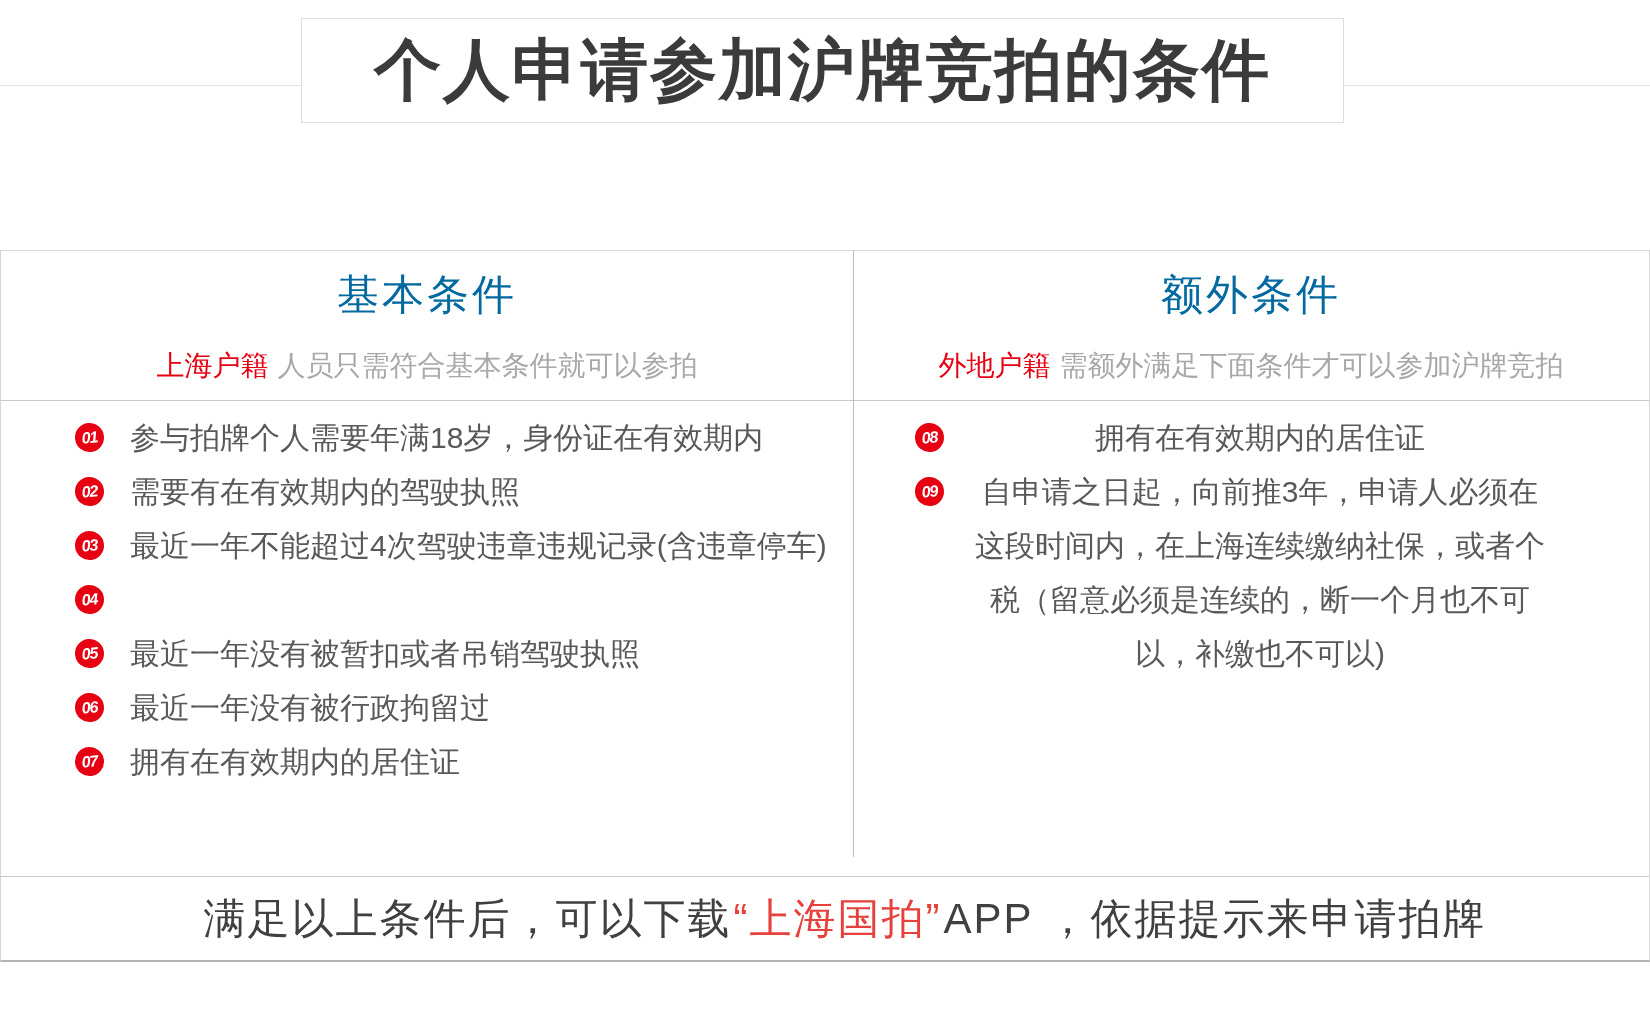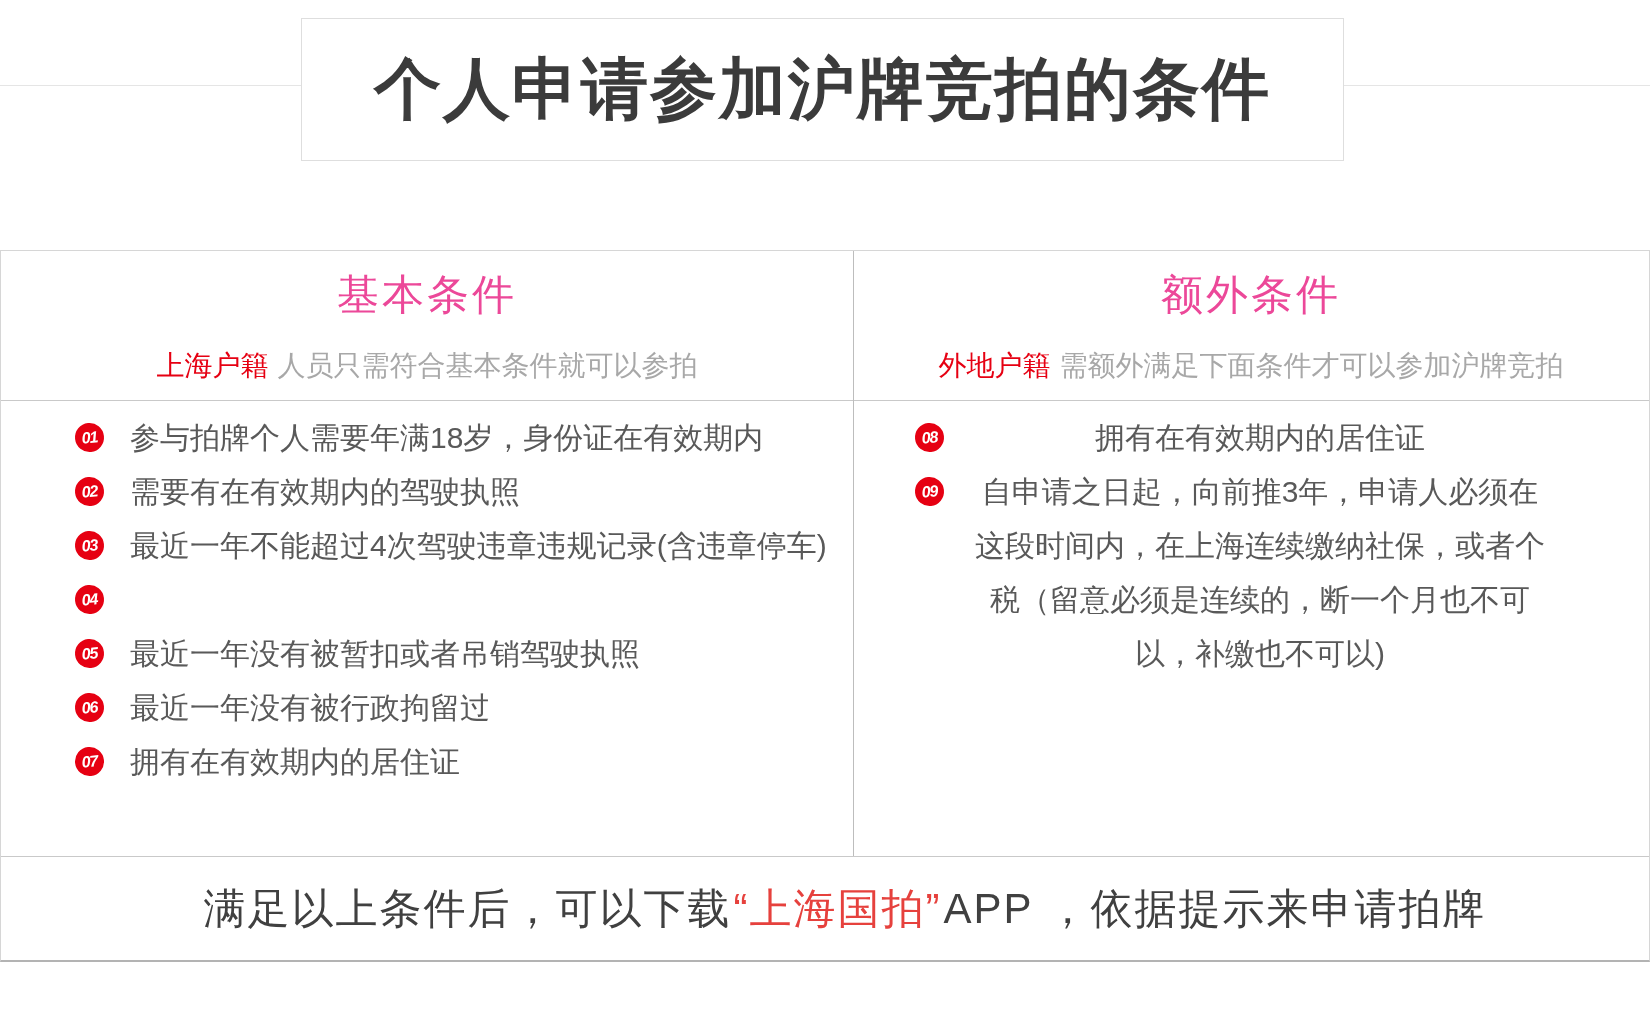--- a/index.html
+++ b/index.html
@@ -7,38 +7,38 @@
   body {
     width:1650px; height:1018px; position:relative; overflow:hidden;
     font-family:"Liberation Sans", sans-serif;
   }
 
   
   .top-rule { position:absolute; top:85px; left:0; width:1650px; height:1px; background:#e5e5e5; }
 
   
   .title-box {
-    position:absolute; left:301px; top:18px; width:1043px; height:143px;
+    position:absolute; left:301px; top:18px; width:1043px; height:105px;
     background:#ffffff; border:1px solid #dedede; z-index:2;
     display:flex; align-items:center; justify-content:center;
   }
   .title-text { font-size:67px; font-weight:bold; color:#3b3b3b; letter-spacing:2px; white-space:nowrap; }
 
   
   .main-box {
     position:absolute; left:0; top:250px; width:1650px; height:712px;
     border:1px solid #d6d6d6; border-bottom:2px solid #b3b3b3; background:#ffffff;
   }
   .v-divider { position:absolute; left:852px; top:0; width:1px; height:606px; background:#bdbdbd; }
 
   .header-row { display:flex; height:150px; border-bottom:1px solid #c9c9c9; }
   .header-cell { text-align:center; padding-top:16px; }
   .header-cell.left { width:852px; }
   .header-cell.right { flex:1; }
-  .col-heading { font-size:42px; color:#ec4899; letter-spacing:3px; }
+  .col-heading { font-size:42px; color:#0369a1; letter-spacing:3px; }
   .col-subtitle { margin-top:24px; font-size:28px; color:#a8a8a8; white-space:nowrap; }
   .subtitle-red { color:#e60012; margin-right:9px; }
 
   .body-row { display:flex; height:456px; }
   .body-cell.left { width:852px; }
   .body-cell.right { flex:1; }
   .cond-list { padding-top:10px; }
   .body-cell.left .cond-list { padding-left:74px; }
   .body-cell.right .cond-list { padding-left:62px; }
 
@@ -46,21 +46,21 @@
   .num-badge {
     flex:none; width:29px; height:29px; margin-top:12px; border-radius:50%;
     background:#e60012; color:#ffffff; font-size:16px; font-weight:bold; font-style:italic;
     display:flex; align-items:center; justify-content:center; letter-spacing:-1px;
     transform:rotate(-6deg);
   }
   .cond-text { margin-left:26px; font-size:30px; line-height:54px; color:#595959; }
   .body-cell.right .cond-text { width:580px;text-align:center; }
 
   .footer-row {
-    position:absolute; left:0; bottom:0; width:100%; height:104px;
+    position:absolute; left:0; bottom:0; width:100%; height:84px;
     border-top:1px solid #c9c9c9;
     display:flex; align-items:center; justify-content:center;
     font-size:42px; color:#404040; letter-spacing:2px; white-space:pre;padding-left:40px;
   }
   .footer-red { color:#e6413d; margin:0 2px; }
 </style>
 </head>
 <body>
 
 <div class="top-rule"></div>

